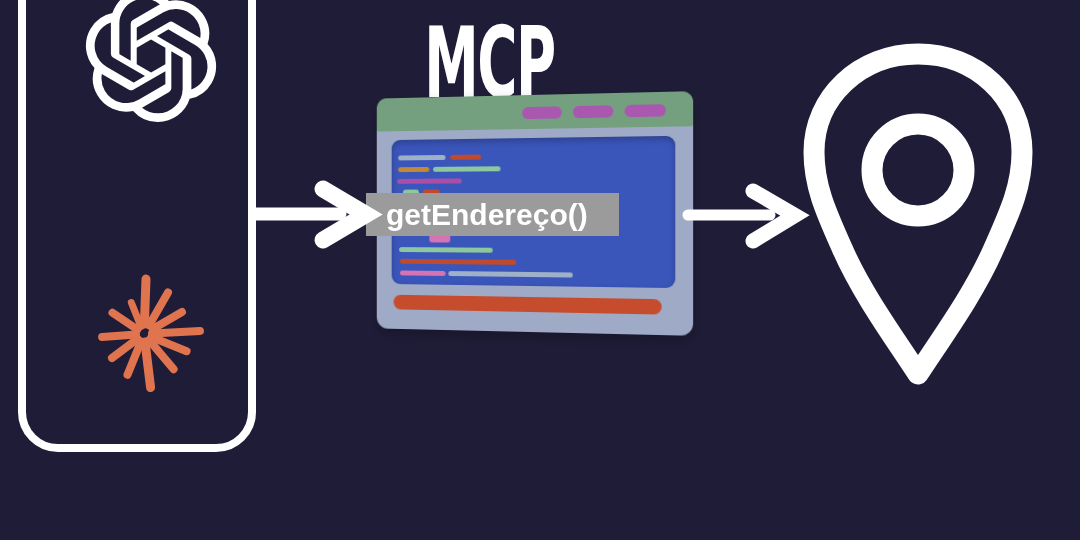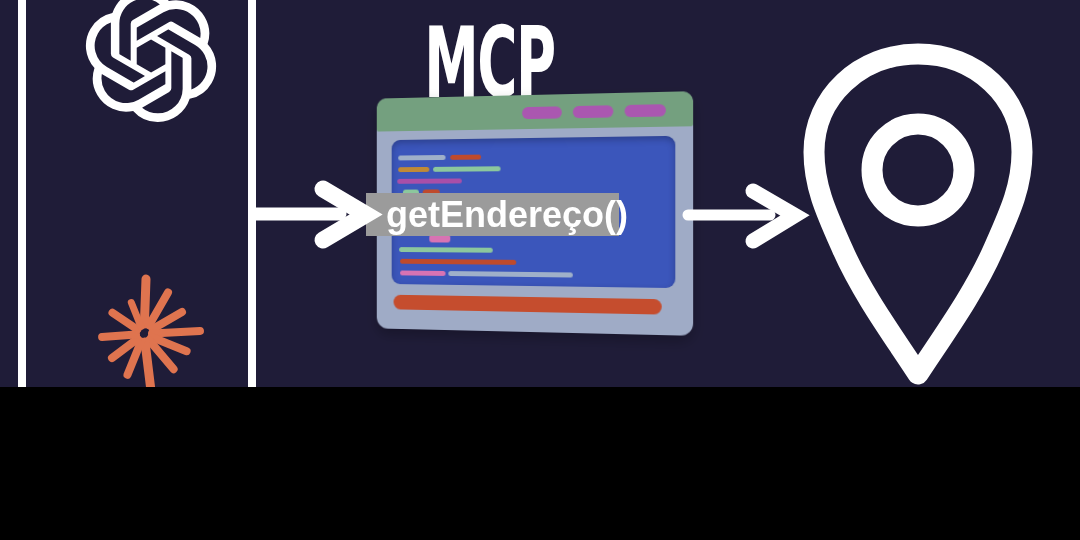--- a/index.html
+++ b/index.html
@@ -3,21 +3,21 @@
 <meta charset="utf-8">
 <style>
   :root{
     --bg:#1f1c38; --white:#ffffff; --coral:#df744f;
     --header_green:#74a07f; --pill_purple:#aa57b0;
     --window_body:#9fabc6; --panel_blue:#3b56bb; --bar_orange:#c54d2e;
     --label_gray:#9b9b9b; --label_text:#ffffff;
   }
   html,body{margin:0;padding:0;background:#000;}
   .canvas{
-    position:relative; width:1080px; height:387px; overflow:hidden;
+    position:relative; width:1080px; height:540px; overflow:hidden;
     background:var(--bg);
     font-family:"Liberation Sans", sans-serif;
   }
   
   .left-card{
     position:absolute; left:18px; top:-46px; width:238px; height:498px;
     box-sizing:border-box; border:8px solid var(--white); border-radius:40px;
   }
   .openai-logo{ position:absolute; left:59px; top:28px; width:132px; height:132px; }
   .star-icon{ position:absolute; left:58px; top:310px; width:122px; height:126px; }
@@ -57,21 +57,21 @@
   .code-seg{ position:absolute; border-radius:3px; }
   .loading-bar{
     position:absolute; left:18px; top:202px; width:272px; height:15px;
     background:var(--bar_orange); border-radius:8px;
   }
 
   
   .func-label{
     position:absolute; left:366px; top:193px; width:253px; height:43px;
     background:var(--label_gray); color:var(--label_text);
-    font-size:36px; font-weight:700; line-height:43px; padding-left:20px;
+    font-size:30px; font-weight:700; line-height:43px; padding-left:20px;
     box-sizing:border-box; white-space:nowrap;
   }
 
   
   .pin-icon{ position:absolute; left:800px; top:42px; width:236px; height:344px; }
 </style>
 </head>
 <body>
 
 <div class="canvas">

